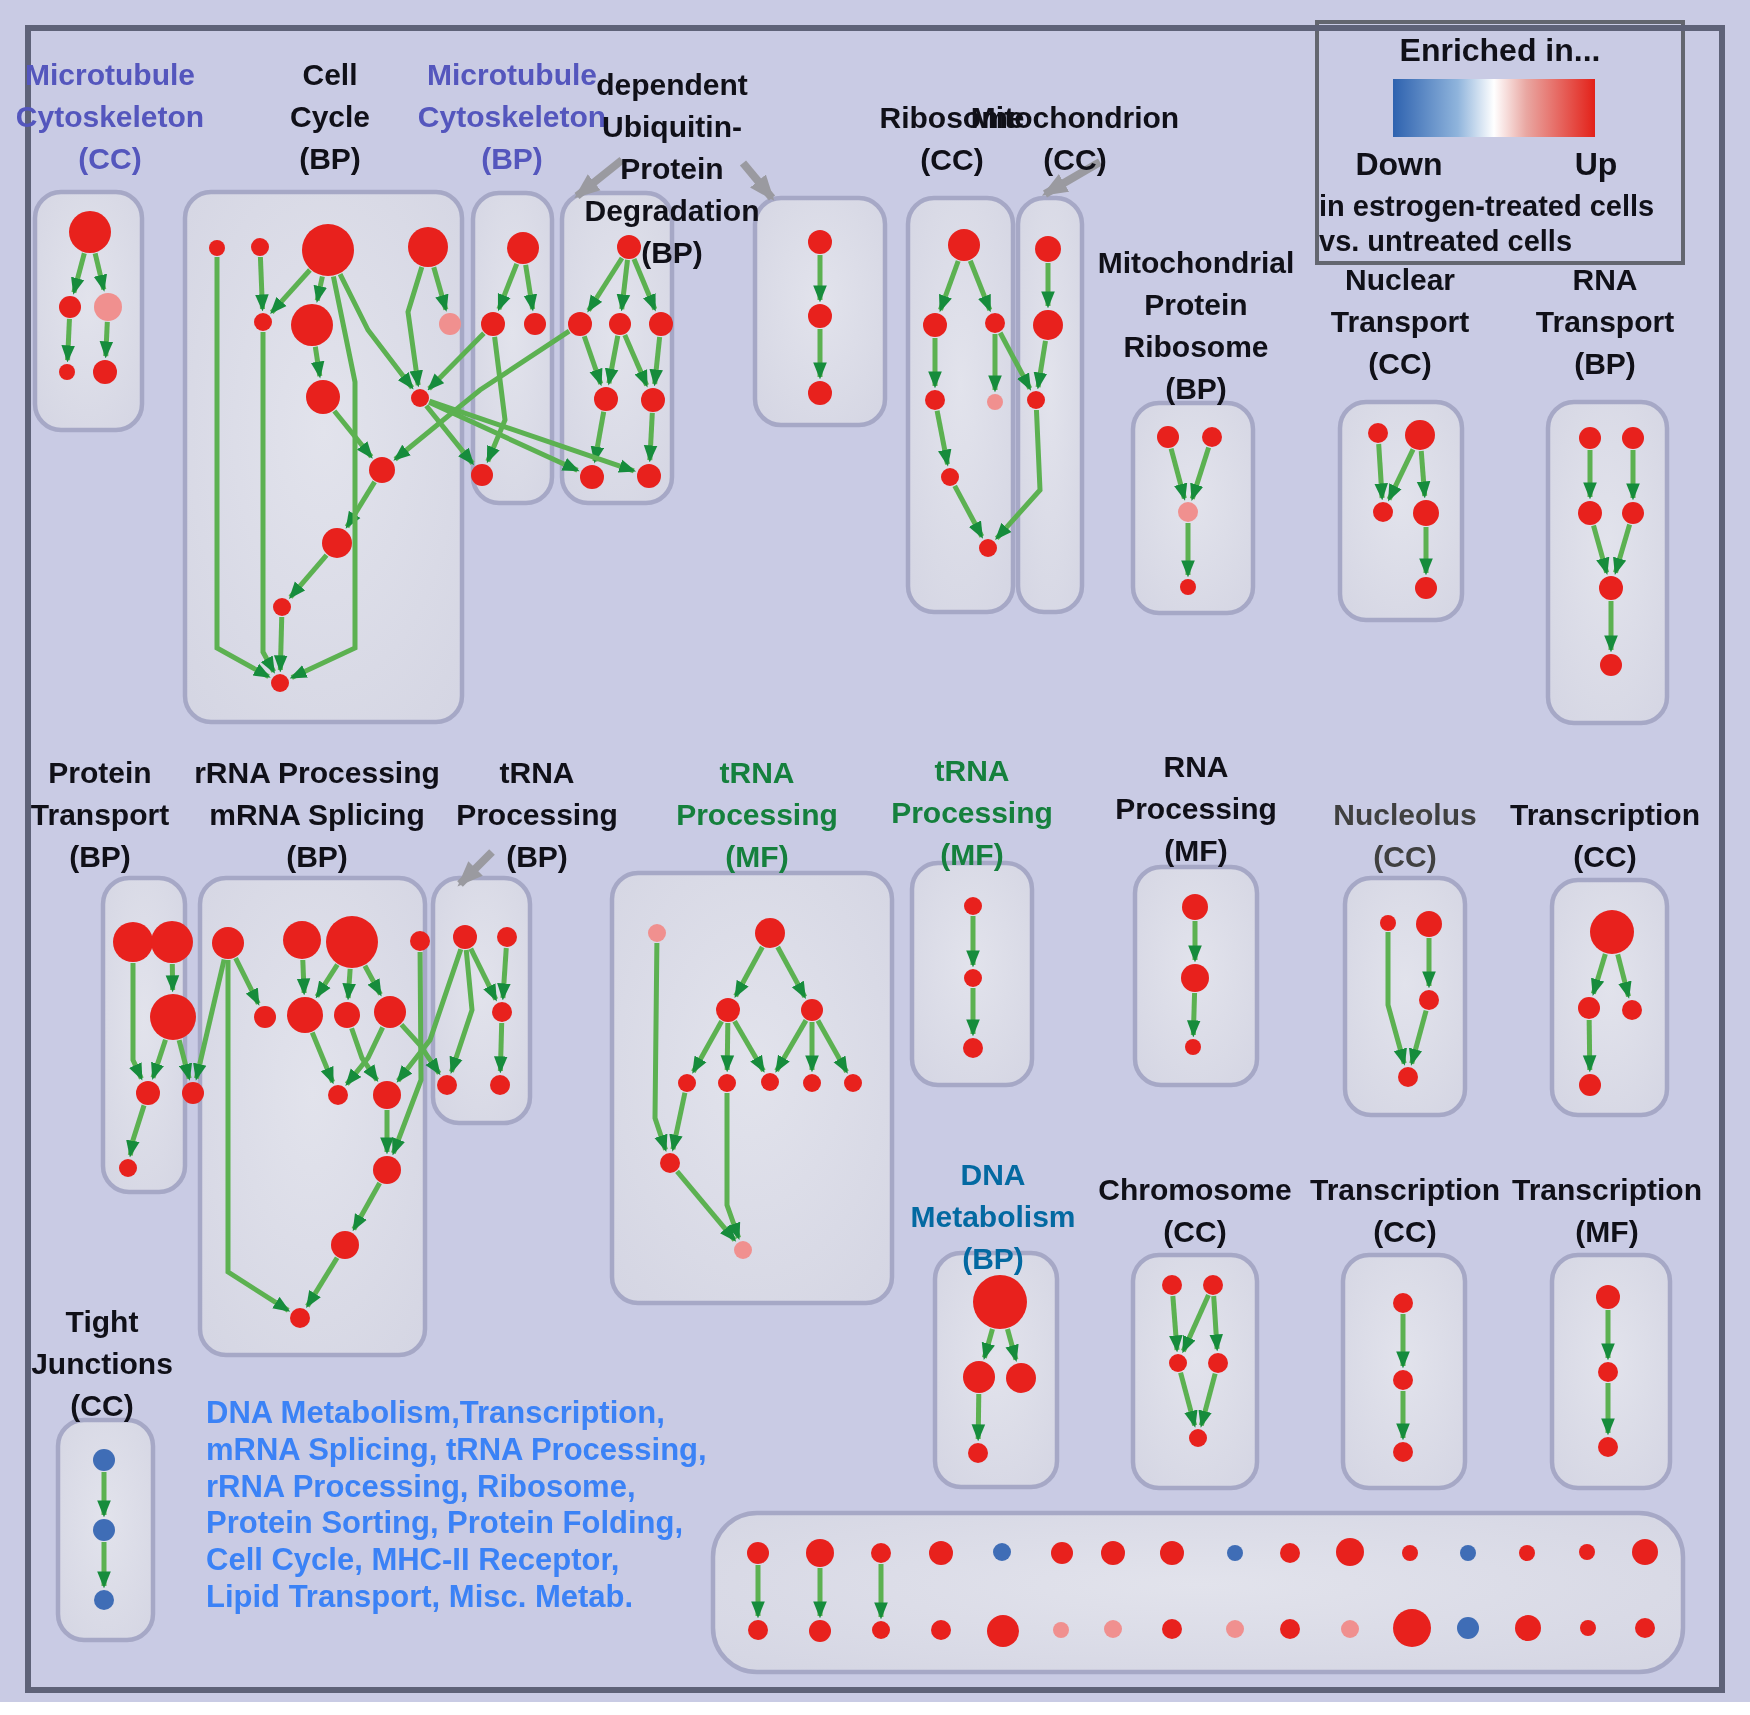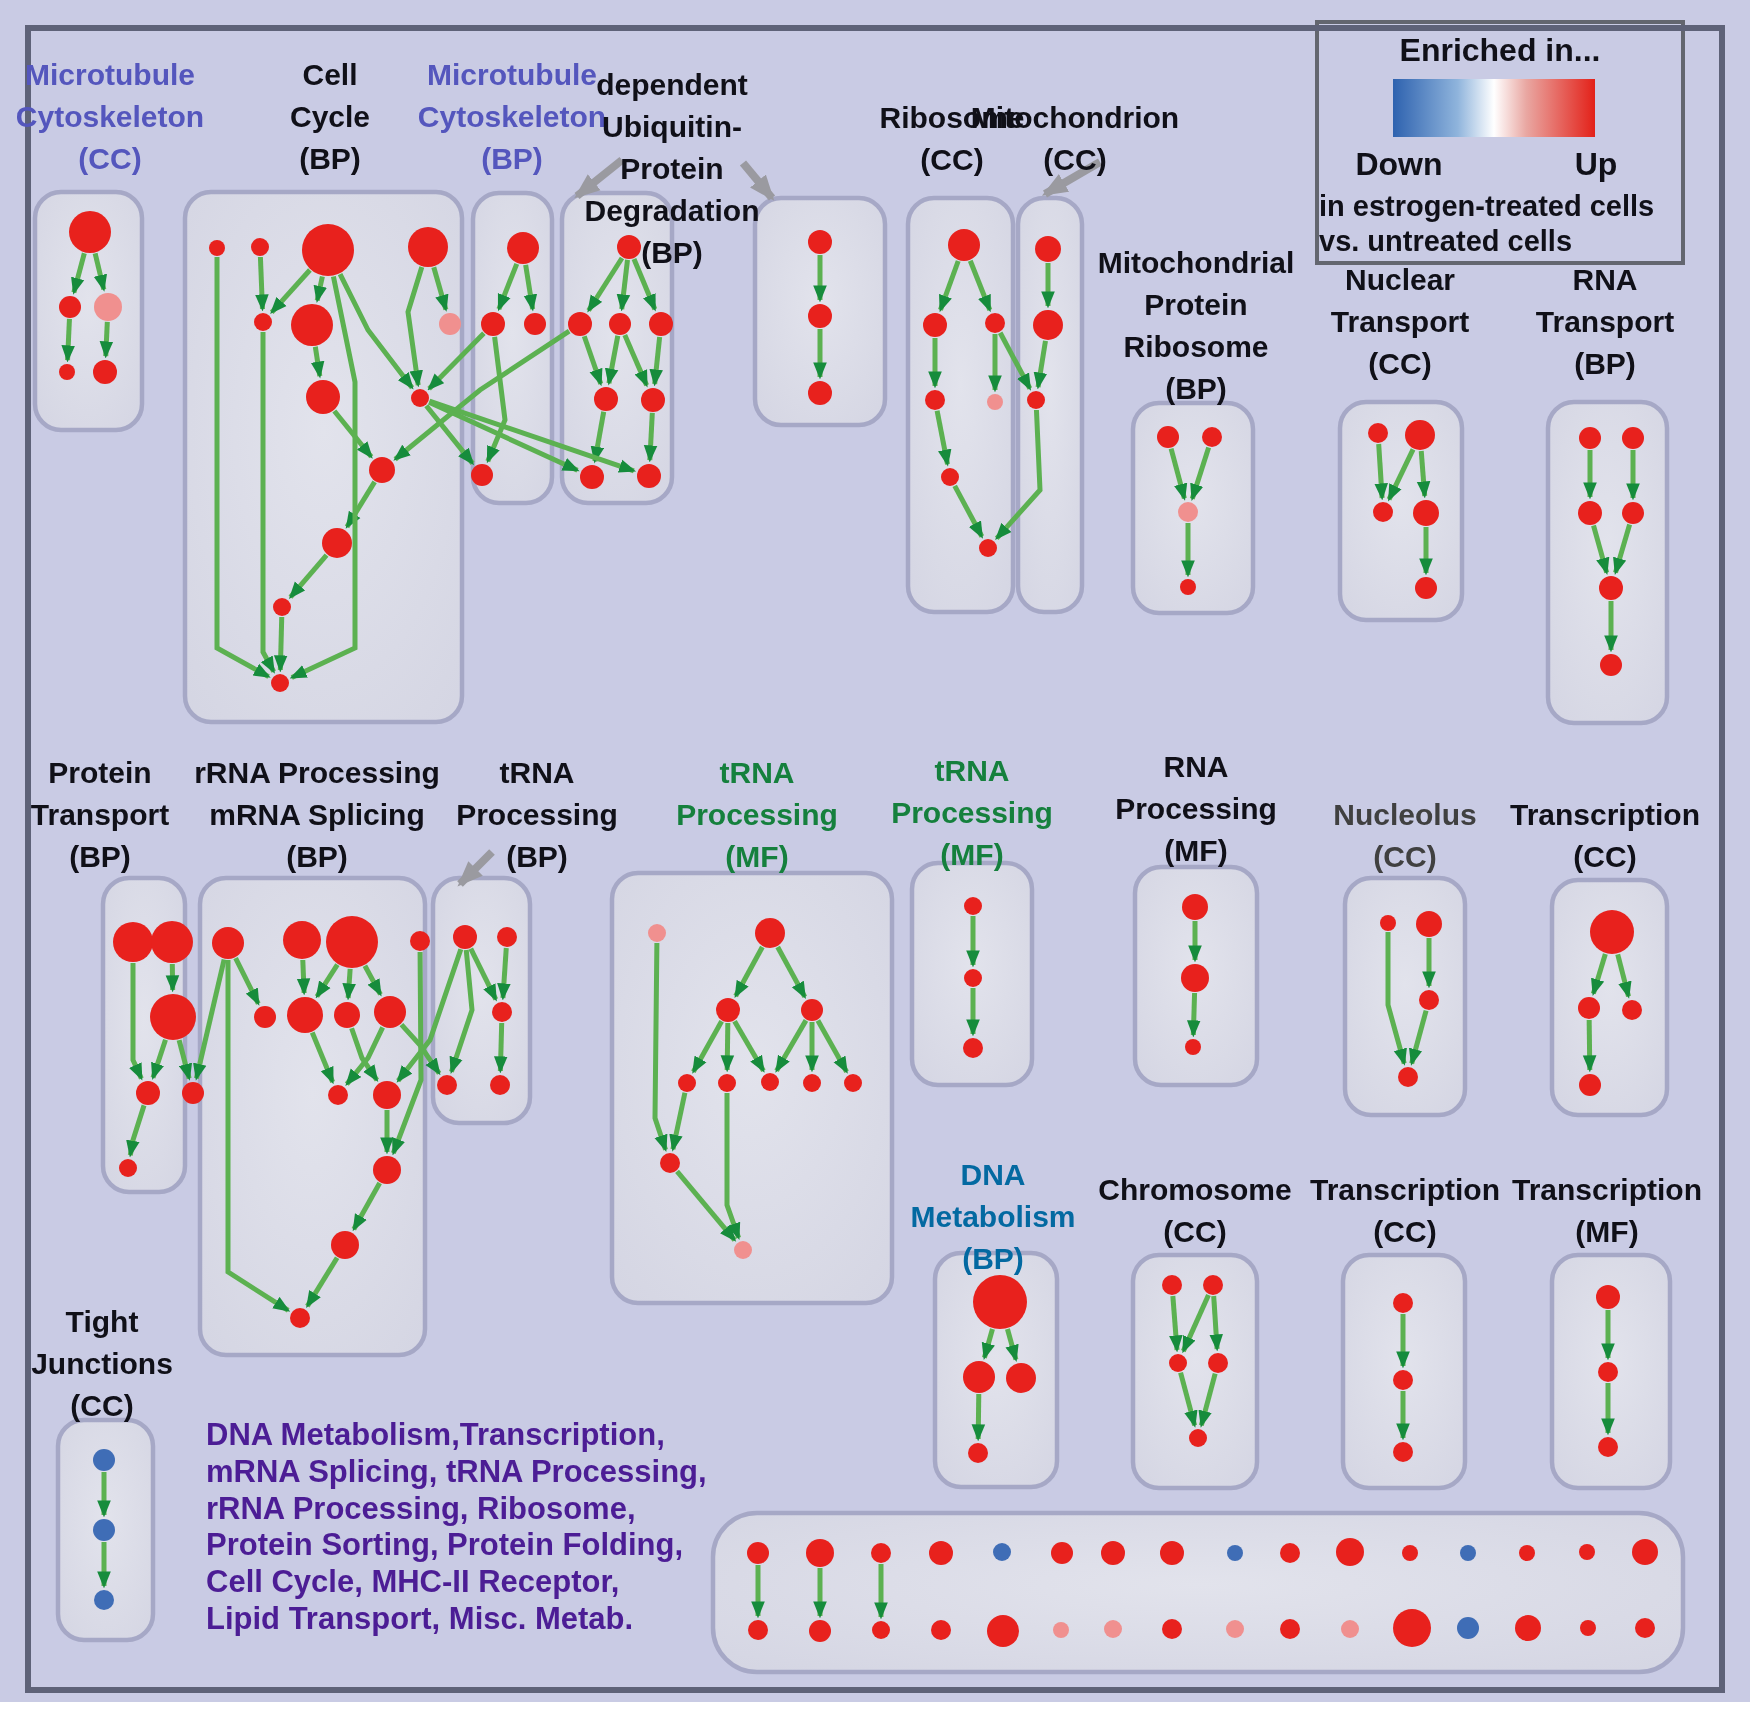--- a/index.html
+++ b/index.html
@@ -2,21 +2,21 @@
 <html><head>
 <meta charset="utf-8">
 <style>
   html,body{margin:0;padding:0;background:#ffffff;}
   #stage{position:relative;width:1750px;height:1715px;background:#ffffff;overflow:hidden;
          font-family:"Liberation Sans", sans-serif;}
   #canvas{position:absolute;left:0;top:0;width:1750px;height:1702px;background:#c9cbe4;}
   #net{position:absolute;left:0;top:0;}
   .glabel{position:absolute;width:420px;margin-left:-210px;text-align:center;
           font-size:30px;line-height:42px;font-weight:bold;letter-spacing:0px;}
-  .misc{position:absolute;font-size:31px;line-height:36.8px;font-weight:bold;color:#4c1d95;white-space:nowrap;margin-top:22px;}
+  .misc{position:absolute;font-size:31px;line-height:36.8px;font-weight:bold;color:#3b82f6;white-space:nowrap;}
   .legend{position:absolute;left:1315px;top:20px;width:370px;height:245px;
           border:4px solid #63666f;box-sizing:border-box;background:rgba(201,203,228,0.35);padding-left:8px;}
   .legend-title{position:absolute;left:0;top:8px;width:100%;text-align:center;
           font-size:32px;font-weight:bold;color:#101018;}
   .legend-bar{position:absolute;left:74px;top:55px;width:202px;height:58px;
           background:linear-gradient(to right,#2e62af 0%,#8fb4dc 32%,#ffffff 50%,#e9a7a2 66%,#e32119 100%);}
   .legend-down{position:absolute;left:20px;top:122px;width:120px;text-align:center;
           font-size:32px;font-weight:bold;color:#101018;}
   .legend-up{position:absolute;right:40px;top:122px;width:90px;text-align:center;
           font-size:32px;font-weight:bold;color:#101018;}

